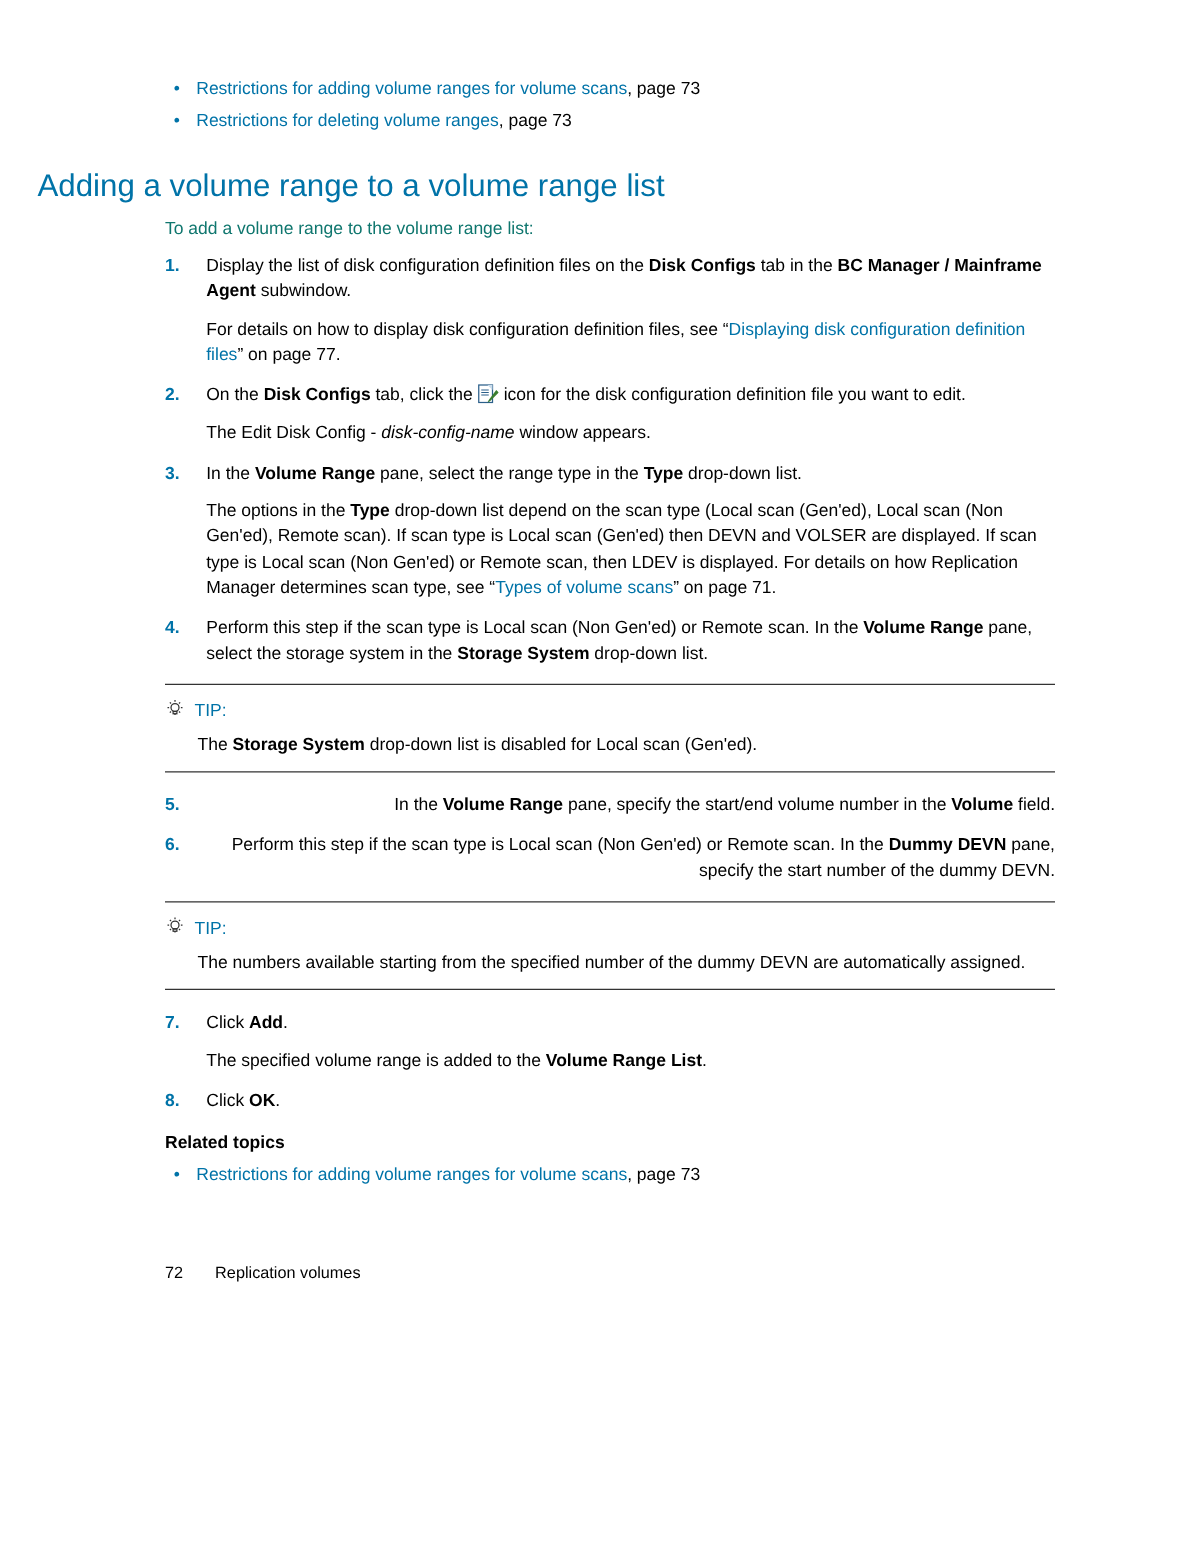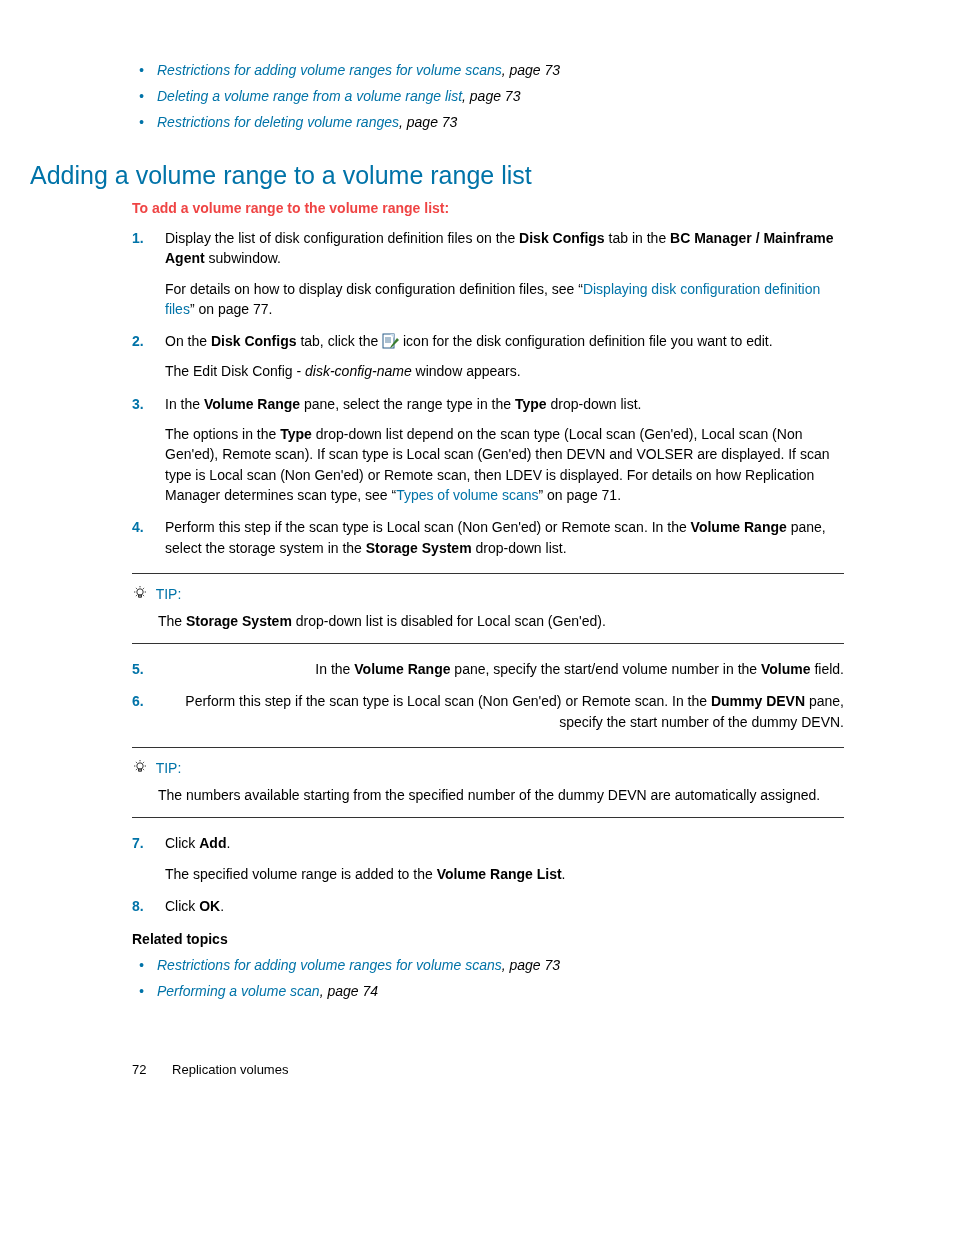--- a/index.html
+++ b/index.html
@@ -15,21 +15,20 @@
     padding: 55px 110px 50px 30px;
     box-sizing: border-box;
   }
   .top-bullets {
     margin-left: 102px;
   }
   ul.bullets {
     list-style: none;
     padding: 0;
     margin: 0 0 20px 0;
-    font-style: italic;
   }
   ul.bullets > li {
     position: relative;
     padding-left: 25px;
     margin: 5px 0;
     line-height: 1.5;
   }
   ul.bullets > li::before {
     content: "•";
     position: absolute;
@@ -43,22 +42,22 @@
     text-decoration: none;
   }
   h2.section-heading {
     font-weight: 300;
     color: #0073a8;
     font-size: 25px;
     margin: 28px 0 10px 0;
     font-family: "Segoe UI Light", "Helvetica Neue Light", Arial, sans-serif;
   }
   .subheading {
-    color: #ef4444;
-    font-weight: bold;
+    color: #0f766e;
+    font-weight: normal;
     font-size: 14px;
     margin: 8px 0 10px 102px;
   }
   ol.steps {
     list-style: none;
     counter-reset: step;
     padding: 0;
     margin: 0 0 10px 102px;
   }
   ol.steps > li {
@@ -129,23 +128,20 @@
 </style>
 </head>
 <body>
 
 <div class="page">
 
   <div class="top-bullets">
     <ul class="bullets">
       <li>
         <a class="link">Restrictions for adding volume ranges for volume scans</a><span>, page 73</span>
-      </li>
-      <li>
-        <a class="link">Deleting a volume range from a volume range list</a><span>, page 73</span>
       </li>
       <li>
         <a class="link">Restrictions for deleting volume ranges</a><span>, page 73</span>
       </li>
     </ul>
   </div>
 
   <h2 class="section-heading">Adding a volume range to a volume range list</h2>
 
   <div class="subheading">To add a volume range to the volume range list:</div>
@@ -246,23 +242,20 @@
     </li>
   </ol>
 
   <div class="related-heading">Related topics</div>
 
   <div class="related-bullets">
     <ul class="bullets">
       <li>
         <a class="link">Restrictions for adding volume ranges for volume scans</a><span>, page 73</span>
       </li>
-      <li>
-        <a class="link">Performing a volume scan</a><span>, page 74</span>
-      </li>
     </ul>
   </div>
 
   <div class="footer">
     <span class="pagenum">72</span>
     <span>Replication volumes</span>
   </div>
 
 </div>
 

